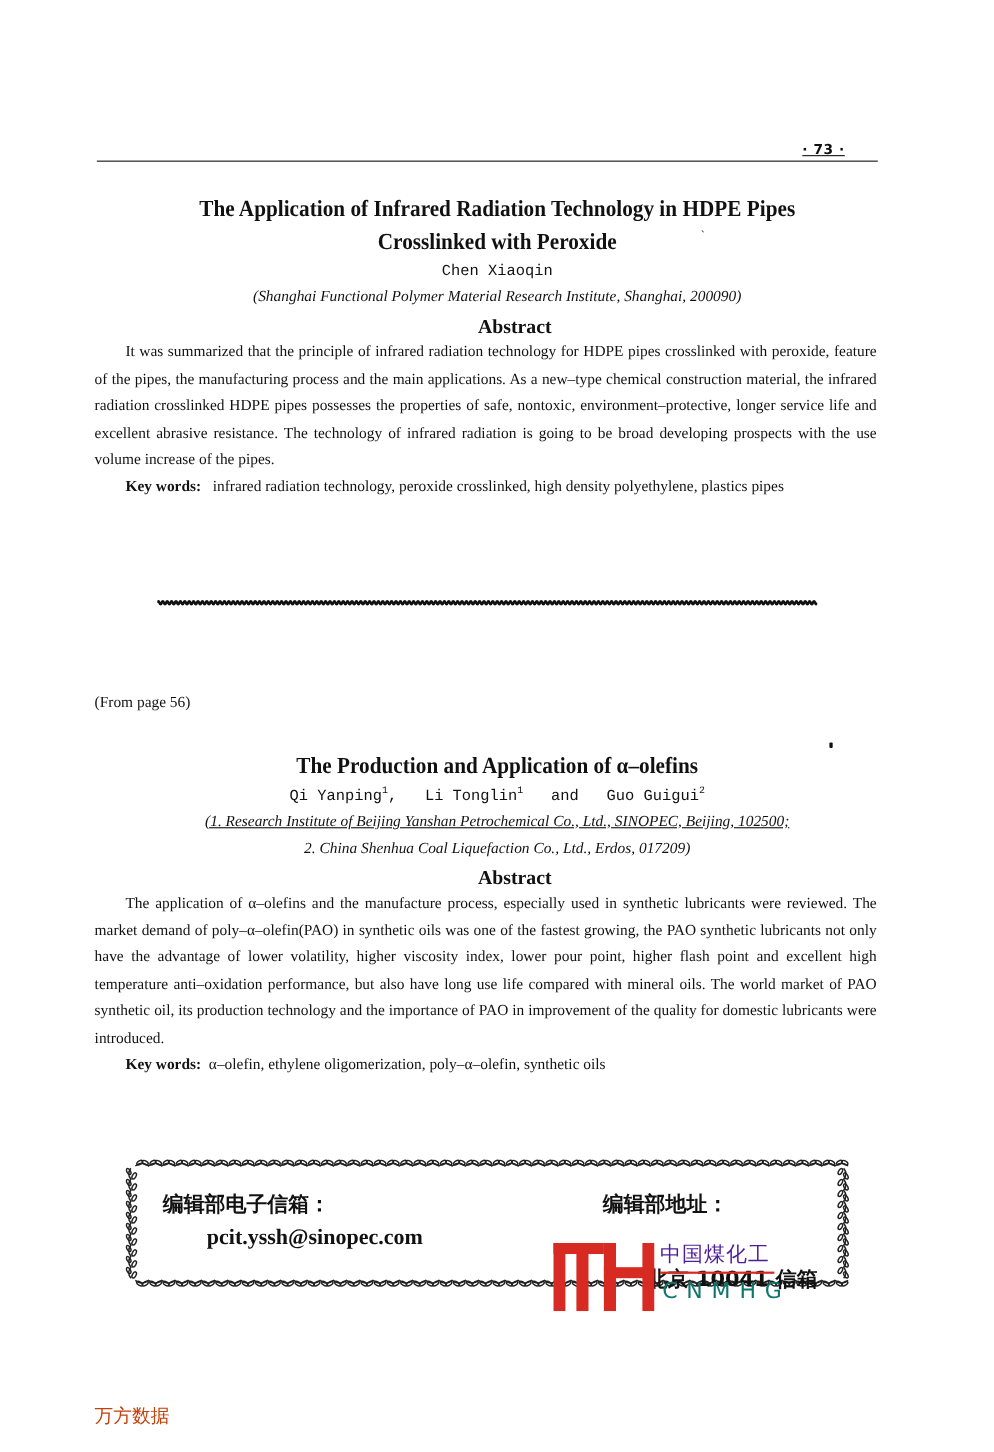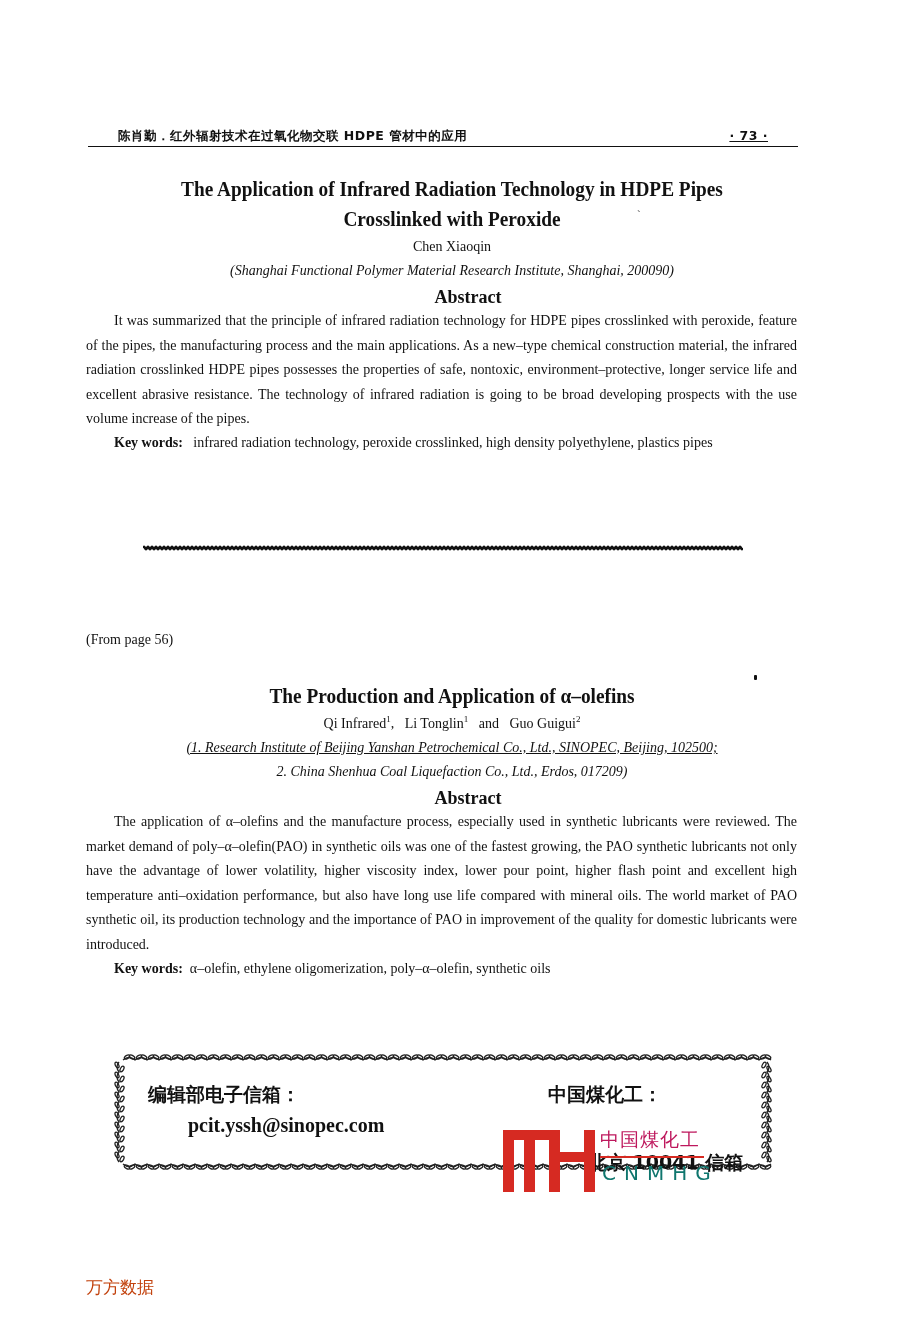--- a/index.html
+++ b/index.html
@@ -7,52 +7,51 @@
          font-family:"Liberation Serif","DejaVu Serif",serif; color:#111; }
   .abs { position:absolute; }
   .running-head { left:88px; top:128px; width:710px; height:18px; font-size:12.5px; font-weight:bold;
          font-family:"DejaVu Sans",sans-serif; letter-spacing:0.5px; }
   .running-head .left { position:absolute; left:30px; top:0; }
   .running-head .right { position:absolute; right:30px; top:0;text-decoration:underline; }
   .head-rule { left:88px; top:146px; width:710px; height:0; border-top:1.6px solid #111; }
 
   .title { left:80px; width:744px; text-align:center; font-weight:bold; font-size:21px;
            transform:scaleX(0.92); transform-origin:center; }
-  .author { left:80px; width:744px; text-align:center; font-size:14px; }
+  .author { left:80px; width:744px; text-align:center; font-size:14px;font-family:Liberation Mono, monospace; }
   .affil { left:80px; width:744px; text-align:center; font-size:14px; font-style:italic; }
   .abstract-h { left:96px; width:744px; text-align:center; font-size:18px; font-weight:bold; }
   .body-text { left:86px; width:711px; font-size:14px; line-height:24.5px; text-align:justify;
                text-align-last:left; }
   .body-text .indent { display:inline-block; width:28px; }
   .kw-label { font-weight:bold; }
   sup { font-size:9px; line-height:0; }
 
   .wavy { left:143px; top:545px; width:600px; height:6px; }
   .from { left:86px; top:632px; font-size:14px; }
   .stray-dot { left:754px; top:675px; width:3px; height:5px; background:#111; border-radius:1px; }
   .stray-tick { left:637px; top:208px; font-size:11px; color:#333; }
 
   .box { left:113px; top:1052px; width:660px; height:118px; }
   .box svg { position:absolute; left:0; top:0; }
   .cn-label { font-family:"DejaVu Sans",sans-serif; font-weight:bold; font-size:19px; }
   .email { font-size:20px; font-weight:bold; }
   .logo { left:503px; top:1130px; width:210px; height:62px; }
   .logo-mark { position:absolute; left:0; top:0; }
   .logo-cn { position:absolute; left:97px; top:-3px; font-family:"DejaVu Sans",sans-serif;
-             font-size:19px; color:#be185d; letter-spacing:1px; }
+             font-size:19px; color:#4c1d95; letter-spacing:1px; }
   .logo-line { position:absolute; left:97px; top:26px; width:104px; height:2px; background:#d62a22; }
   .logo-en { position:absolute; left:99px; top:31px; font-family:"DejaVu Sans",sans-serif;
              font-size:20px; color:#0f766e; letter-spacing:8px; }
   .footer-brand { left:86px; top:1276px; font-family:"DejaVu Sans",sans-serif; font-size:17px; color:#c2410c; }
 </style>
 </head>
 <body>
 
 <div class="abs running-head">
-  <span class="left">陈肖勤．红外辐射技术在过氧化物交联 HDPE 管材中的应用</span>
   <span class="right">· 73 ·</span>
 </div>
 <div class="abs head-rule"></div>
 
 <div class="abs title" style="top:177px;">The Application of Infrared Radiation Technology in HDPE Pipes</div>
 <div class="abs title" style="top:207px;">Crosslinked with Peroxide</div>
 <div class="abs stray-tick">`</div>
 <div class="abs author" style="top:239px;">Chen   Xiaoqin</div>
 <div class="abs affil" style="top:263px;">(Shanghai Functional Polymer Material  Research Institute, Shanghai, 200090)</div>
 <div class="abs abstract-h" style="top:287px;">Abstract</div>
@@ -60,21 +59,21 @@
 <div class="abs body-text" style="top:431px;"><span class="indent"></span><span class="kw-label">Key words:</span>&nbsp;&nbsp;&nbsp;<span>infrared radiation technology, peroxide crosslinked, high density polyethylene, plastics pipes</span></div>
 
 <svg class="abs wavy" width="600" height="6" viewBox="0 0 600 6">
   <path id="wave" fill="none" stroke="#111" stroke-width="2.4" d="M0 3 Q1 0.5 2 3 T4 3 Q5 0.5 6 3 T8 3 Q9 0.5 10 3 T12 3 Q13 0.5 14 3 T16 3 Q17 0.5 18 3 T20 3 Q21 0.5 22 3 T24 3 Q25 0.5 26 3 T28 3 Q29 0.5 30 3 T32 3 Q33 0.5 34 3 T36 3 Q37 0.5 38 3 T40 3 Q41 0.5 42 3 T44 3 Q45 0.5 46 3 T48 3 Q49 0.5 50 3 T52 3 Q53 0.5 54 3 T56 3 Q57 0.5 58 3 T60 3 Q61 0.5 62 3 T64 3 Q65 0.5 66 3 T68 3 Q69 0.5 70 3 T72 3 Q73 0.5 74 3 T76 3 Q77 0.5 78 3 T80 3 Q81 0.5 82 3 T84 3 Q85 0.5 86 3 T88 3 Q89 0.5 90 3 T92 3 Q93 0.5 94 3 T96 3 Q97 0.5 98 3 T100 3 Q101 0.5 102 3 T104 3 Q105 0.5 106 3 T108 3 Q109 0.5 110 3 T112 3 Q113 0.5 114 3 T116 3 Q117 0.5 118 3 T120 3 Q121 0.5 122 3 T124 3 Q125 0.5 126 3 T128 3 Q129 0.5 130 3 T132 3 Q133 0.5 134 3 T136 3 Q137 0.5 138 3 T140 3 Q141 0.5 142 3 T144 3 Q145 0.5 146 3 T148 3 Q149 0.5 150 3 T152 3 Q153 0.5 154 3 T156 3 Q157 0.5 158 3 T160 3 Q161 0.5 162 3 T164 3 Q165 0.5 166 3 T168 3 Q169 0.5 170 3 T172 3 Q173 0.5 174 3 T176 3 Q177 0.5 178 3 T180 3 Q181 0.5 182 3 T184 3 Q185 0.5 186 3 T188 3 Q189 0.5 190 3 T192 3 Q193 0.5 194 3 T196 3 Q197 0.5 198 3 T200 3 Q201 0.5 202 3 T204 3 Q205 0.5 206 3 T208 3 Q209 0.5 210 3 T212 3 Q213 0.5 214 3 T216 3 Q217 0.5 218 3 T220 3 Q221 0.5 222 3 T224 3 Q225 0.5 226 3 T228 3 Q229 0.5 230 3 T232 3 Q233 0.5 234 3 T236 3 Q237 0.5 238 3 T240 3 Q241 0.5 242 3 T244 3 Q245 0.5 246 3 T248 3 Q249 0.5 250 3 T252 3 Q253 0.5 254 3 T256 3 Q257 0.5 258 3 T260 3 Q261 0.5 262 3 T264 3 Q265 0.5 266 3 T268 3 Q269 0.5 270 3 T272 3 Q273 0.5 274 3 T276 3 Q277 0.5 278 3 T280 3 Q281 0.5 282 3 T284 3 Q285 0.5 286 3 T288 3 Q289 0.5 290 3 T292 3 Q293 0.5 294 3 T296 3 Q297 0.5 298 3 T300 3 Q301 0.5 302 3 T304 3 Q305 0.5 306 3 T308 3 Q309 0.5 310 3 T312 3 Q313 0.5 314 3 T316 3 Q317 0.5 318 3 T320 3 Q321 0.5 322 3 T324 3 Q325 0.5 326 3 T328 3 Q329 0.5 330 3 T332 3 Q333 0.5 334 3 T336 3 Q337 0.5 338 3 T340 3 Q341 0.5 342 3 T344 3 Q345 0.5 346 3 T348 3 Q349 0.5 350 3 T352 3 Q353 0.5 354 3 T356 3 Q357 0.5 358 3 T360 3 Q361 0.5 362 3 T364 3 Q365 0.5 366 3 T368 3 Q369 0.5 370 3 T372 3 Q373 0.5 374 3 T376 3 Q377 0.5 378 3 T380 3 Q381 0.5 382 3 T384 3 Q385 0.5 386 3 T388 3 Q389 0.5 390 3 T392 3 Q393 0.5 394 3 T396 3 Q397 0.5 398 3 T400 3 Q401 0.5 402 3 T404 3 Q405 0.5 406 3 T408 3 Q409 0.5 410 3 T412 3 Q413 0.5 414 3 T416 3 Q417 0.5 418 3 T420 3 Q421 0.5 422 3 T424 3 Q425 0.5 426 3 T428 3 Q429 0.5 430 3 T432 3 Q433 0.5 434 3 T436 3 Q437 0.5 438 3 T440 3 Q441 0.5 442 3 T444 3 Q445 0.5 446 3 T448 3 Q449 0.5 450 3 T452 3 Q453 0.5 454 3 T456 3 Q457 0.5 458 3 T460 3 Q461 0.5 462 3 T464 3 Q465 0.5 466 3 T468 3 Q469 0.5 470 3 T472 3 Q473 0.5 474 3 T476 3 Q477 0.5 478 3 T480 3 Q481 0.5 482 3 T484 3 Q485 0.5 486 3 T488 3 Q489 0.5 490 3 T492 3 Q493 0.5 494 3 T496 3 Q497 0.5 498 3 T500 3 Q501 0.5 502 3 T504 3 Q505 0.5 506 3 T508 3 Q509 0.5 510 3 T512 3 Q513 0.5 514 3 T516 3 Q517 0.5 518 3 T520 3 Q521 0.5 522 3 T524 3 Q525 0.5 526 3 T528 3 Q529 0.5 530 3 T532 3 Q533 0.5 534 3 T536 3 Q537 0.5 538 3 T540 3 Q541 0.5 542 3 T544 3 Q545 0.5 546 3 T548 3 Q549 0.5 550 3 T552 3 Q553 0.5 554 3 T556 3 Q557 0.5 558 3 T560 3 Q561 0.5 562 3 T564 3 Q565 0.5 566 3 T568 3 Q569 0.5 570 3 T572 3 Q573 0.5 574 3 T576 3 Q577 0.5 578 3 T580 3 Q581 0.5 582 3 T584 3 Q585 0.5 586 3 T588 3 Q589 0.5 590 3 T592 3 Q593 0.5 594 3 T596 3 Q597 0.5 598 3 T600 3"></path>
 </svg>
 
 <div class="abs from">(From page 56)</div>
 <div class="abs stray-dot"></div>
 <div class="abs title" style="top:684px;">The Production and Application of α–olefins</div>
 <div class="abs author" style="top:716px;">
-  <span>Qi  Infrared</span><sup>1</sup><span>,</span>&nbsp;&nbsp;
+  <span>Qi  Yanping</span><sup>1</sup><span>,</span>&nbsp;&nbsp;
   <span>Li  Tonglin</span><sup>1</sup>&nbsp;&nbsp;
   <span>and</span>&nbsp;&nbsp;
   <span>Guo  Guigui</span><sup>2</sup>
 </div>
 <div class="abs affil" style="top:740px;text-decoration:underline;">(1. Research Institute of Beijing Yanshan Petrochemical Co., Ltd., SINOPEC, Beijing, 102500;</div>
 <div class="abs affil" style="top:764px;">2. China Shenhua Coal Liquefaction Co., Ltd., Erdos, 017209)</div>
 <div class="abs abstract-h" style="top:788px;">Abstract</div>
 <div class="abs body-text" style="top:810px;"><span class="indent"></span><span>The application of α–olefins and the manufacture process,  especially used in synthetic lubricants were reviewed. The market demand of poly–α–olefin(PAO) in synthetic oils was one of the fastest growing, the PAO synthetic lubricants not only have the advantage of lower volatility,  higher viscosity index,  lower pour point,  higher flash point and excellent high temperature anti–oxidation performance,  but also have long use life compared with mineral oils. The world market of PAO synthetic oil, its production technology and the importance of PAO in improvement of the quality for domestic lubricants were introduced.</span></div>
 <div class="abs body-text" style="top:957px;"><span class="indent"></span><span class="kw-label">Key words:</span>&nbsp;&nbsp;<span>α–olefin, ethylene oligomerization, poly–α–olefin, synthetic oils</span></div>
 
@@ -338,21 +337,21 @@
         <ellipse cx="4" cy="103" rx="3" ry="1.6" transform="rotate(60 4 103)"></ellipse>
         <ellipse cx="9" cy="107" rx="3" ry="1.6" transform="rotate(-60 9 107)"></ellipse>
         <ellipse cx="651" cy="103" rx="3" ry="1.6" transform="rotate(-60 651 103)"></ellipse>
         <ellipse cx="656" cy="107" rx="3" ry="1.6" transform="rotate(60 656 107)"></ellipse>
         <path d="M6 10 Q2 15 6 20 Q2 25 6 30 Q2 35 6 40 Q2 45 6 50 Q2 55 6 60 Q2 65 6 70 Q2 75 6 80 Q2 85 6 90 Q2 95 6 100 Q2 105 6 110"></path>
         <path d="M654 10 Q658 15 654 20 Q658 25 654 30 Q658 35 654 40 Q658 45 654 50 Q658 55 654 60 Q658 65 654 70 Q658 75 654 80 Q658 85 654 90 Q658 95 654 100 Q658 105 654 110"></path>
       </g>
   </svg>
   <div class="abs cn-label" style="left:35px; top:30px;">编辑部电子信箱：</div>
   <div class="abs email" style="left:75px; top:62px;">pcit.yssh@sinopec.com</div>
-  <div class="abs cn-label" style="left:435px; top:30px;">中国煤化工：</div>
+  <div class="abs cn-label" style="left:435px; top:30px;">编辑部地址：</div>
   <div class="abs cn-label" style="left:475px; top:62px;margin-top:36px;">北京 10041 信箱</div>
 </div>
 
 <div class="abs logo">
   <svg class="logo-mark" width="92" height="62" viewBox="0 0 92 62">
     <g fill="#d62a22">
       <rect x="0" y="0" width="11" height="62"></rect>
       <rect x="0" y="0" width="46" height="10"></rect>
       <rect x="21" y="10" width="11" height="52"></rect>
       <rect x="46" y="0" width="11" height="62"></rect>

